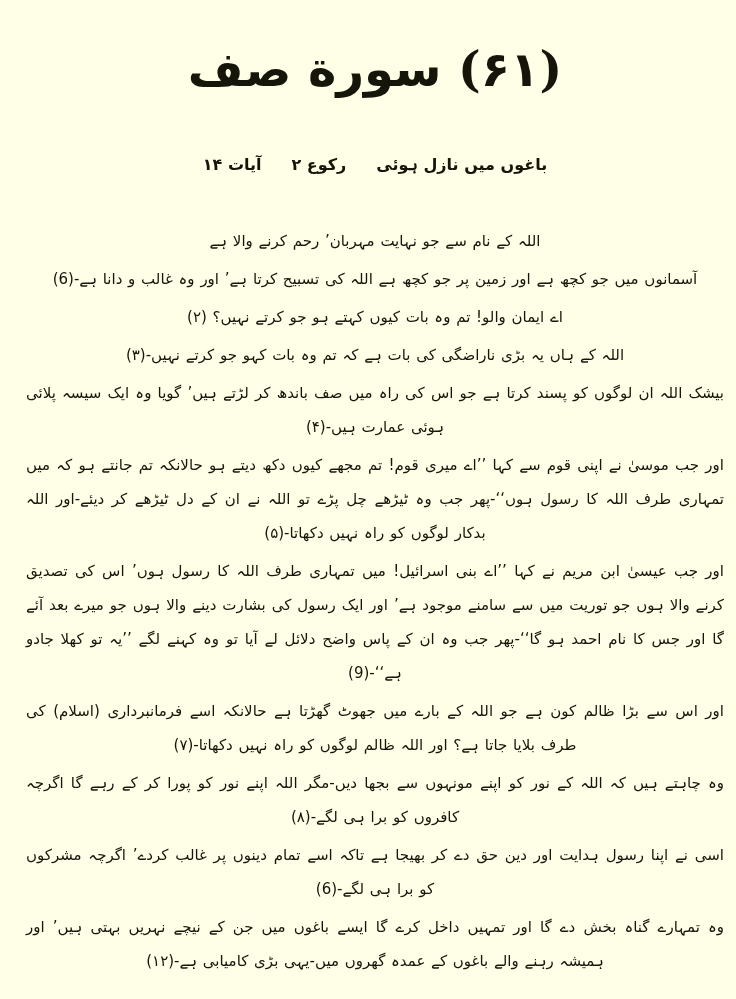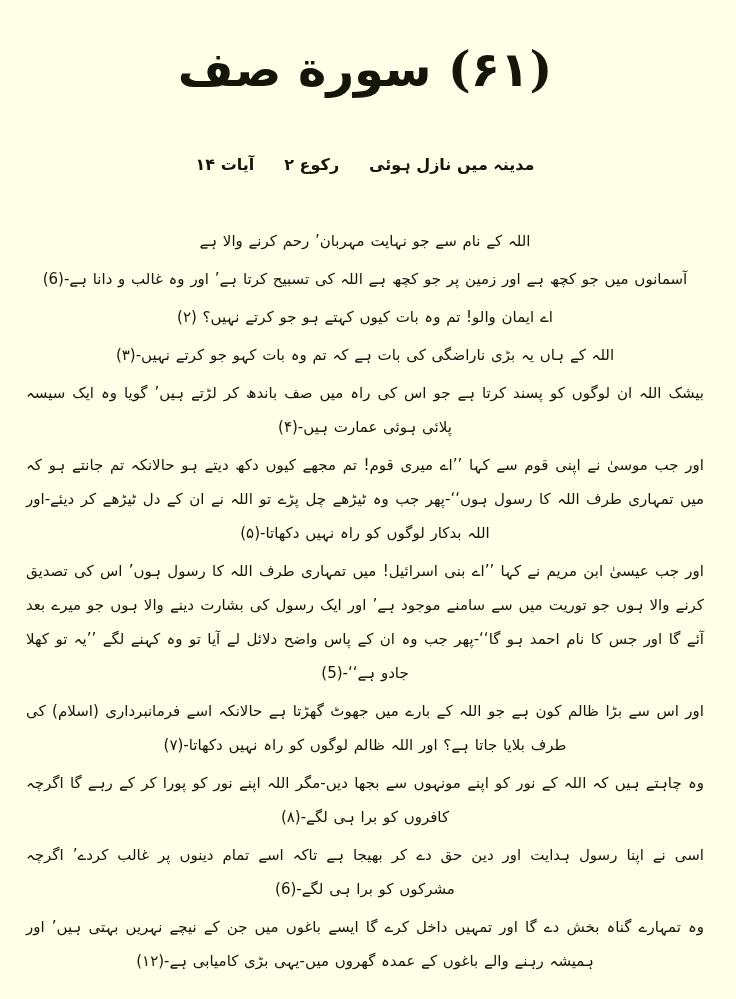--- a/index.html
+++ b/index.html
@@ -11,21 +11,21 @@
     height: 999px;
     overflow: hidden;
     background: #FFFEE7; 
     color: #15150a;      
     font-family: "DejaVu Sans", sans-serif;
   }
   .page {
     width: 736px;
     height: 999px;
     box-sizing: border-box;
-    padding: 26px 24px 0 18px;
+    padding: 26px 4px 0 18px;
   }
   .surah-title {
     direction: rtl;
     text-align: center;
     font-family: "DejaVu Serif", "DejaVu Sans", serif;
     font-size: 48px;
     font-weight: bold;
     line-height: 1.4;
     margin: 10px 0 0 0;
   }
@@ -53,32 +53,32 @@
   }
 </style>
 </head>
 <body style="background-color: rgb(255, 254, 231); color: rgb(21, 21, 10);">
 
 <div class="page">
 
   <h1 class="surah-title" dir="rtl">(۶۱) سورة صف</h1>
 
   <div class="revelation-info">
-    <span>مدینہ میں نازل ہوئی</span>
+    <span>باغوں میں نازل ہوئی</span>
     <span>رکوع ۲</span>
     <span>آیات ۱۴</span>
   </div>
 
   <div class="verses">
     <p>اللہ کے نام سے جو نہایت مہربان’ رحم کرنے والا ہے</p>
     <p>آسمانوں میں جو کچھ ہے اور زمین پر جو کچھ ہے اللہ کی تسبیح کرتا ہے’ اور وہ غالب و دانا ہے-(6)</p>
     <p>اے ایمان والو! تم وہ بات کیوں کہتے ہو جو کرتے نہیں؟ (۲)</p>
     <p>اللہ کے ہاں یہ بڑی ناراضگی کی بات ہے کہ تم وہ بات کہو جو کرتے نہیں-(۳)</p>
     <p>بیشک اللہ ان لوگوں کو پسند کرتا ہے جو اس کی راہ میں صف باندھ کر لڑتے ہیں’ گویا وہ ایک سیسہ پلائی ہوئی عمارت ہیں-(۴)</p>
     <p>اور جب موسیٰ نے اپنی قوم سے کہا ’’اے میری قوم! تم مجھے کیوں دکھ دیتے ہو حالانکہ تم جانتے ہو کہ میں تمہاری طرف اللہ کا رسول ہوں‘‘-پھر جب وہ ٹیڑھے چل پڑے تو اللہ نے ان کے دل ٹیڑھے کر دیئے-اور اللہ بدکار لوگوں کو راہ نہیں دکھاتا-(۵)</p>
-    <p>اور جب عیسیٰ ابن مریم نے کہا ’’اے بنی اسرائیل! میں تمہاری طرف اللہ کا رسول ہوں’ اس کی تصدیق کرنے والا ہوں جو توریت میں سے سامنے موجود ہے’ اور ایک رسول کی بشارت دینے والا ہوں جو میرے بعد آئے گا اور جس کا نام احمد ہو گا‘‘-پھر جب وہ ان کے پاس واضح دلائل لے آیا تو وہ کہنے لگے ’’یہ تو کھلا جادو ہے‘‘-(5)</p>
+    <p>اور جب عیسیٰ ابن مریم نے کہا ’’اے بنی اسرائیل! میں تمہاری طرف اللہ کا رسول ہوں’ اس کی تصدیق کرنے والا ہوں جو توریت میں سے سامنے موجود ہے’ اور ایک رسول کی بشارت دینے والا ہوں جو میرے بعد آئے گا اور جس کا نام احمد ہو گا‘‘-پھر جب وہ ان کے پاس واضح دلائل لے آیا تو وہ کہنے لگے ’’یہ تو کھلا جادو ہے‘‘-(9)</p>
     <p>اور اس سے بڑا ظالم کون ہے جو اللہ کے بارے میں جھوٹ گھڑتا ہے حالانکہ اسے فرمانبرداری (اسلام) کی طرف بلایا جاتا ہے؟ اور اللہ ظالم لوگوں کو راہ نہیں دکھاتا-(۷)</p>
     <p>وہ چاہتے ہیں کہ اللہ کے نور کو اپنے مونہوں سے بجھا دیں-مگر اللہ اپنے نور کو پورا کر کے رہے گا اگرچہ کافروں کو برا ہی لگے-(۸)</p>
     <p>اسی نے اپنا رسول ہدایت اور دین حق دے کر بھیجا ہے تاکہ اسے تمام دینوں پر غالب کردے’ اگرچہ مشرکوں کو برا ہی لگے-(6)</p>
     <p>وہ تمہارے گناہ بخش دے گا اور تمہیں داخل کرے گا ایسے باغوں میں جن کے نیچے نہریں بہتی ہیں’ اور ہمیشہ رہنے والے باغوں کے عمدہ گھروں میں-یہی بڑی کامیابی ہے-(۱۲)</p>
   </div>
 
 </div>
 
 </body></html>

